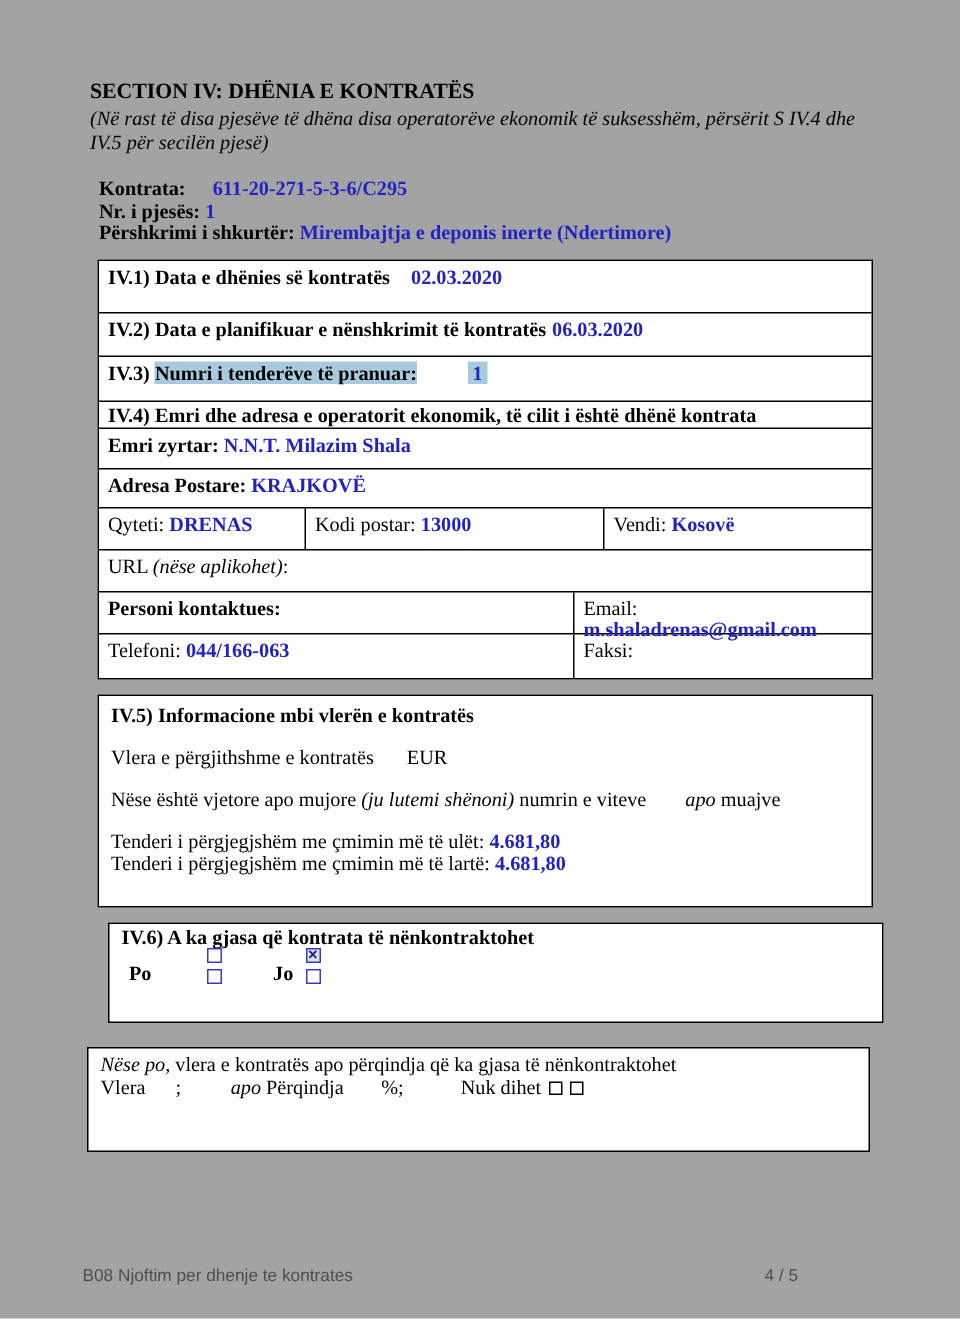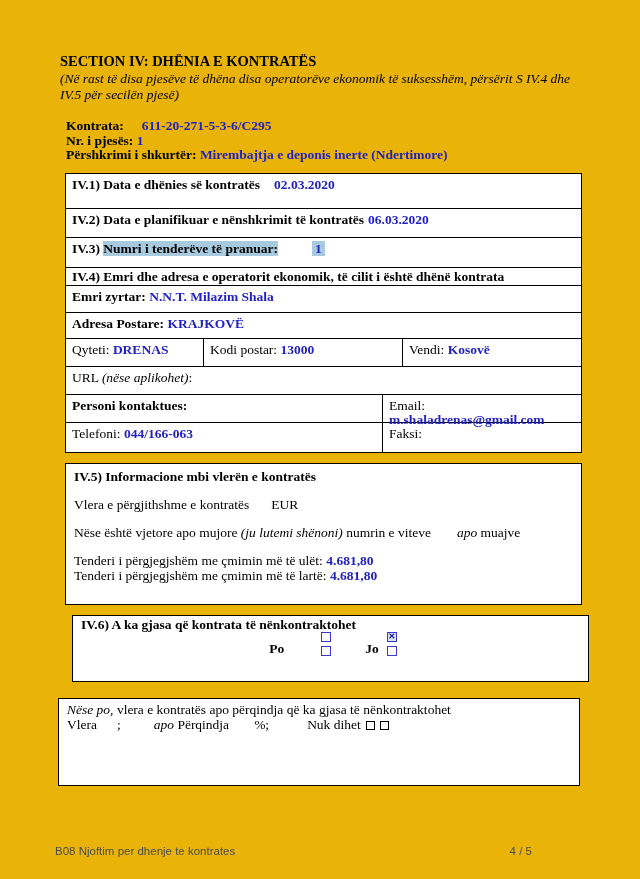--- a/index.html
+++ b/index.html
@@ -2,21 +2,21 @@
 <html><head>
 <meta charset="utf-8">
 <style>
   * { box-sizing: border-box; margin: 0; padding: 0; }
   html, body { background: #ffffff; }
   body {
     width: 640px; height: 879px;
     font-family: "Liberation Serif", serif;
     font-size: 13.5px; color: #000;
   }
-  .page { position: relative; width: 640px; height: 879px; background: #eab308; overflow: hidden; }
+  .page { position: relative; width: 640px; height: 879px; background: #a3a3a3; overflow: hidden; }
 
   .b  { font-weight: bold; }
   .i  { font-style: italic; }
   .blue { color: #2222c4; }
   .hl { background: #a8cade; }
 
   .sec-header { position: absolute; left: 60px; top: 53px; width: 528px; }
   .sec-title  { font-weight: bold; font-size: 14.5px; }
   .sec-note   { font-style: italic; font-size: 13.5px; line-height: 16px; margin-top: 1px; }
 
@@ -45,32 +45,32 @@
   .hl-pad { padding: 0 3px; }
 
   .iv5 { position: absolute; left: 65px; top: 463px; width: 517px; height: 142px; padding: 5px 8px; line-height: 15px; }
   .iv5 .line { margin-top: 13px; }
   .iv5 .line.tight { margin-top: 13px; }
   .iv5 .line.last { margin-top: 0; }
   .gap-eur { margin-left: 22px; }
   .gap-apo { margin-left: 26px; }
 
   .iv6 { position: absolute; left: 72px; top: 615px; width: 517px; height: 67px; padding: 2px 8px; line-height: 14px; }
-  .cbrow { display: flex; align-items: flex-start; margin-left: 5px; margin-top: 0px; justify-content: center; }
+  .cbrow { display: flex; align-items: flex-start; margin-left: 5px; margin-top: 0px; }
   .cbrow .opt-label { font-weight: bold; margin-top: 10px; }
   .cbcol { display: flex; flex-direction: column; gap: 4px; }
   .col1 { margin-left: 37px; } .lbl-jo { margin-left: 34px; } .col2 { margin-left: 8px; }
   .cb { width: 10px; height: 10px; border: 1.5px solid #3a3ac2; background: #fff; position: relative; }
   .cb.checked { background: #d7e4f0; }
   .cb.checked::after {
     content: "✕"; position: absolute; left: 0; top: -1px; width: 100%;
     font-size: 8.5px; line-height: 9px; text-align: center; color: #14148c; font-weight: bold;
   }
 
-  .ifyes { position: absolute; left: 58px; top: 698px; width: 522px; height: 88px; padding: 3px 8px; line-height: 15px; }
+  .ifyes { position: absolute; left: 58px; top: 698px; width: 522px; height: 70px; padding: 3px 8px; line-height: 15px; }
   .ifyes .l2 { margin-top: 0; }
   .g1 { margin-left: 20px; } .g2 { margin-left: 33px; } .g3 { margin-left: 25px; } .g4 { margin-left: 38px; }
   .bk { display: inline-block; width: 9px; height: 9px; border: 1px solid #000; background: #fff;
         vertical-align: -1px; margin-left: 5px; }
   .ifyes .l4 { margin-top: 15px; }
 
   .footer { position: absolute; left: 55px; top: 845px; width: 477px;
     display: flex; justify-content: space-between;
     font-family: "Liberation Sans", sans-serif; font-size: 11.5px; color: #4d4d4d; }
 </style>

